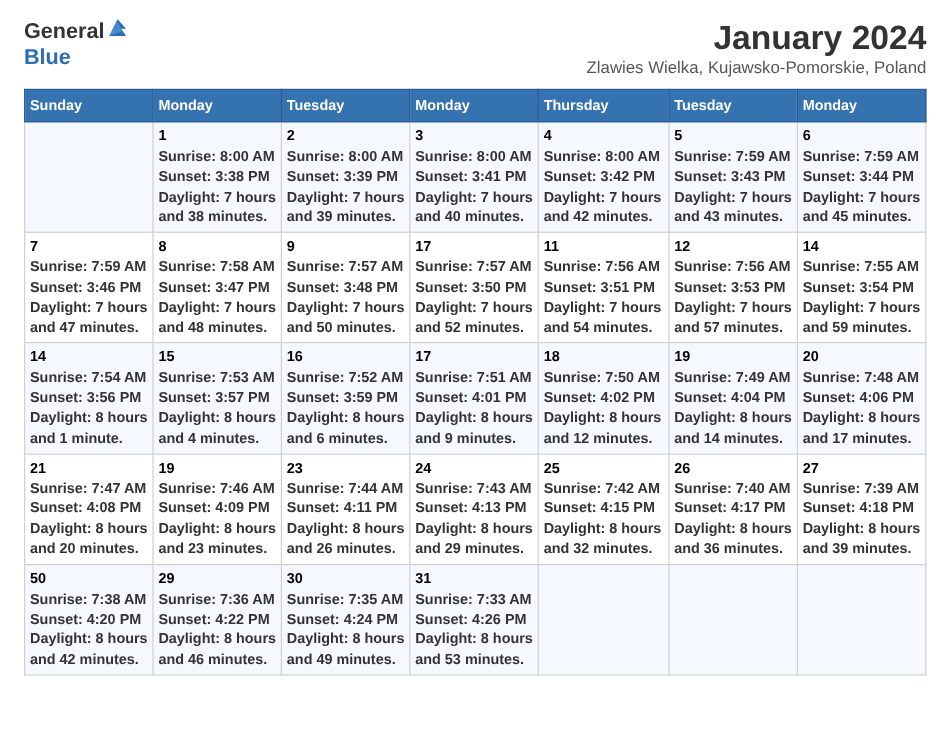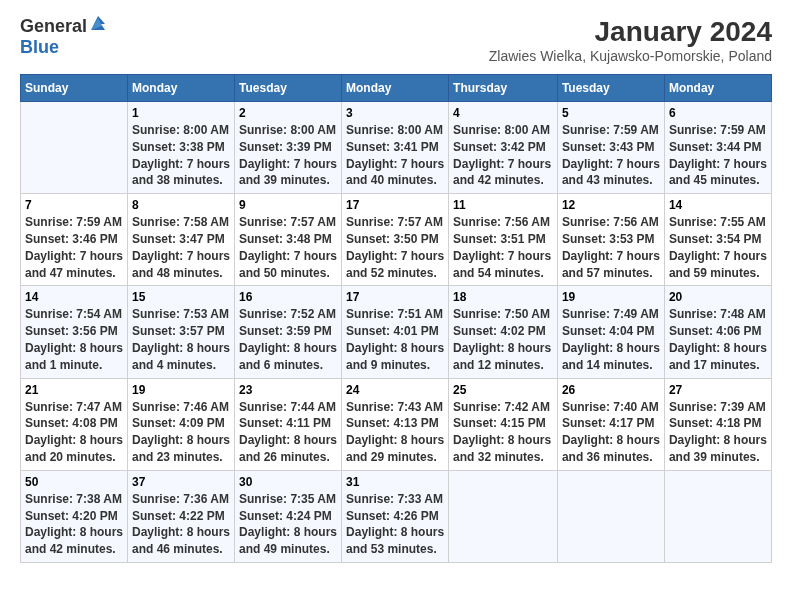--- a/index.html
+++ b/index.html
@@ -250,21 +250,21 @@
           <span class="day-number">27</span>
           <div class="day-info">Sunrise: 7:39 AM<br>Sunset: 4:18 PM<br>Daylight: 8 hours and 39 minutes.</div>
         </td>
       </tr>
       <tr>
         <td>
           <span class="day-number">50</span>
           <div class="day-info">Sunrise: 7:38 AM<br>Sunset: 4:20 PM<br>Daylight: 8 hours and 42 minutes.</div>
         </td>
         <td>
-          <span class="day-number">37</span>
+          <span class="day-number">29</span>
           <div class="day-info">Sunrise: 7:36 AM<br>Sunset: 4:22 PM<br>Daylight: 8 hours and 46 minutes.</div>
         </td>
         <td>
           <span class="day-number">30</span>
           <div class="day-info">Sunrise: 7:35 AM<br>Sunset: 4:24 PM<br>Daylight: 8 hours and 49 minutes.</div>
         </td>
         <td>
           <span class="day-number">31</span>
           <div class="day-info">Sunrise: 7:33 AM<br>Sunset: 4:26 PM<br>Daylight: 8 hours and 53 minutes.</div>
         </td>

